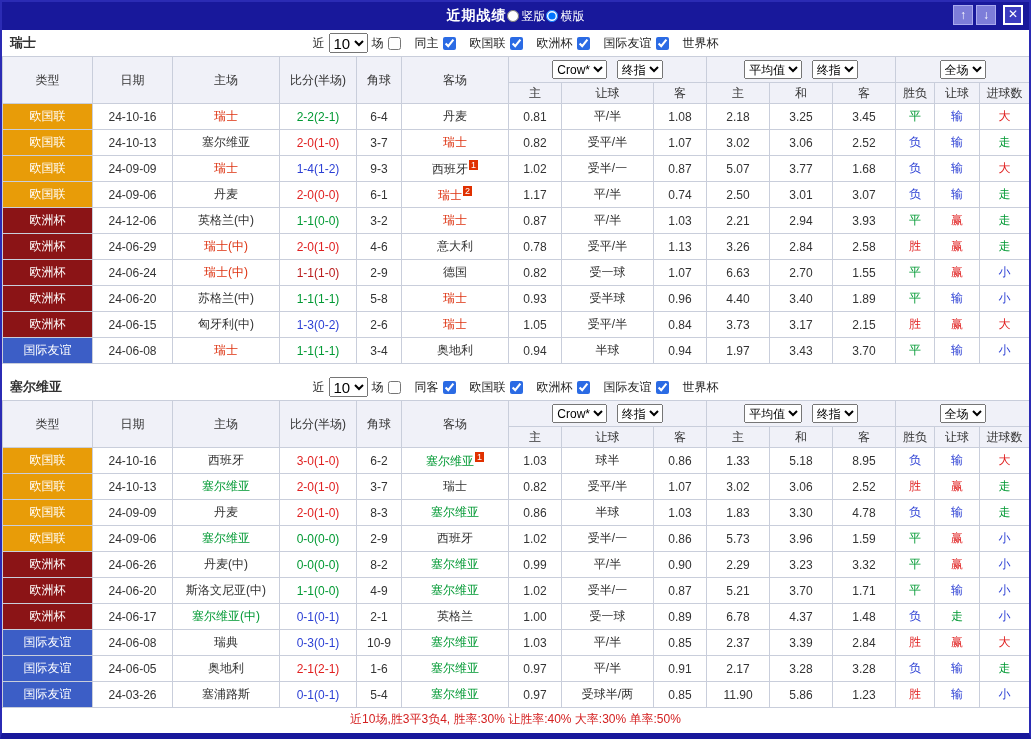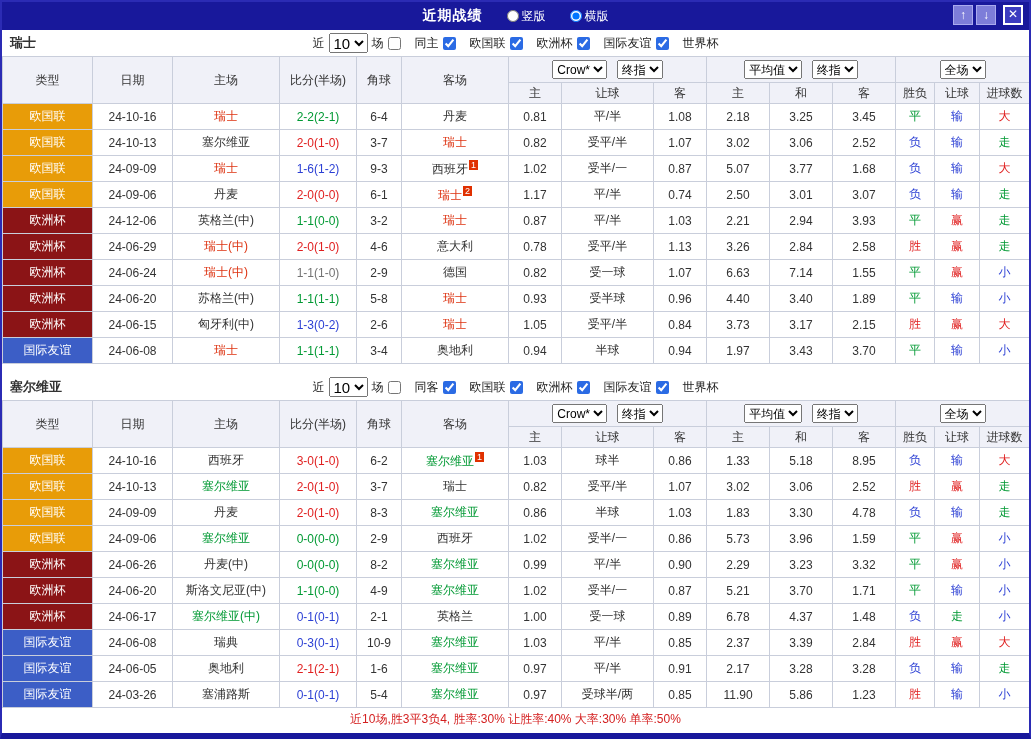--- a/index.html
+++ b/index.html
@@ -1,19 +1,19 @@
 <!DOCTYPE html>
 <html><head>
 <meta charset="utf-8">
 <style>
   html,body{margin:0;padding:0;}
   body{font-family:"Liberation Sans","DejaVu Sans",sans-serif;background:#ffffff;}
   .page{width:1031px;height:739px;box-sizing:border-box;border:2px solid #2b2bb4;border-bottom:6px solid #18189b;background:#fff;overflow:hidden;}
   .titlebar{height:28px;background:#18189b;position:relative;display:flex;align-items:center;justify-content:center;color:#fff;}
-  .titlebar-center{display:flex;align-items:center;gap:24px;font-size:12px;}
+  .titlebar-center{display:flex;align-items:center;gap:0;font-size:12px;}
   .tb-title{font-weight:bold;font-size:14px;letter-spacing:1px;}
   .radio-lbl{display:flex;align-items:center;gap:3px;cursor:pointer;}
   .radio-lbl input{margin:0;width:12px;height:12px;}
   .tb-buttons{position:absolute;right:6px;top:3px;display:flex;gap:3px;}
   .tb-btn{width:20px;height:20px;background:#7d7dd9;border:1px solid #aaaaee;color:#fff;font-size:12px;line-height:18px;text-align:center;cursor:pointer;box-sizing:border-box;}
   .tb-btn.close{background:#3c3cc0;border:2px solid #fff;font-weight:bold;line-height:15px;margin-left:4px;}
   .block{background:#fff;}
   .block + .block{margin-top:10px;}
   .team-row{height:26px;position:relative;display:flex;align-items:center;}
   .team-name{position:absolute;left:8px;font-weight:bold;font-size:13px;color:#333;}
@@ -167,21 +167,21 @@
             <td>3.06</td>
             <td>2.52</td>
             <td style="color: rgb(43, 63, 212);">负</td>
             <td style="color: rgb(43, 63, 212);">输</td>
             <td style="color: rgb(0, 153, 51);">走</td>
           </tr>
           <tr>
             <td style="background: rgb(232, 156, 8); color: rgb(255, 255, 255);">欧国联</td>
             <td>24-09-09</td>
             <td><span style="color: rgb(221, 51, 17);">瑞士</span></td>
-            <td style="color: rgb(43, 63, 212);">1-6(1-2)</td>
+            <td style="color: rgb(43, 63, 212);">1-4(1-2)</td>
             <td>9-3</td>
             <td><span>西班牙</span><sup class="rank-badge">1</sup></td>
             <td>1.02</td>
             <td>受半/一</td>
             <td>0.87</td>
             <td>5.07</td>
             <td>3.77</td>
             <td>1.68</td>
             <td style="color: rgb(43, 63, 212);">负</td>
             <td style="color: rgb(43, 63, 212);">输</td>
@@ -235,28 +235,28 @@
             <td>2.84</td>
             <td>2.58</td>
             <td style="color: rgb(224, 31, 31);">胜</td>
             <td style="color: rgb(224, 31, 31);">赢</td>
             <td style="color: rgb(0, 153, 51);">走</td>
           </tr>
           <tr>
             <td style="background: rgb(139, 20, 22); color: rgb(255, 255, 255);">欧洲杯</td>
             <td>24-06-24</td>
             <td><span style="color: rgb(221, 51, 17);">瑞士(中)</span></td>
-            <td style="color: #737373;">1-1(1-0)</td>
+            <td style="color: #b91c1c;">1-1(1-0)</td>
             <td>2-9</td>
             <td><span>德国</span></td>
             <td>0.82</td>
             <td>受一球</td>
             <td>1.07</td>
             <td>6.63</td>
-            <td>7.14</td>
+            <td>2.70</td>
             <td>1.55</td>
             <td style="color: rgb(0, 153, 51);">平</td>
             <td style="color: rgb(224, 31, 31);">赢</td>
             <td style="color: rgb(43, 63, 212);">小</td>
           </tr>
           <tr>
             <td style="background: rgb(139, 20, 22); color: rgb(255, 255, 255);">欧洲杯</td>
             <td>24-06-20</td>
             <td><span>苏格兰(中)</span></td>
             <td style="color: rgb(0, 153, 51);">1-1(1-1)</td>

